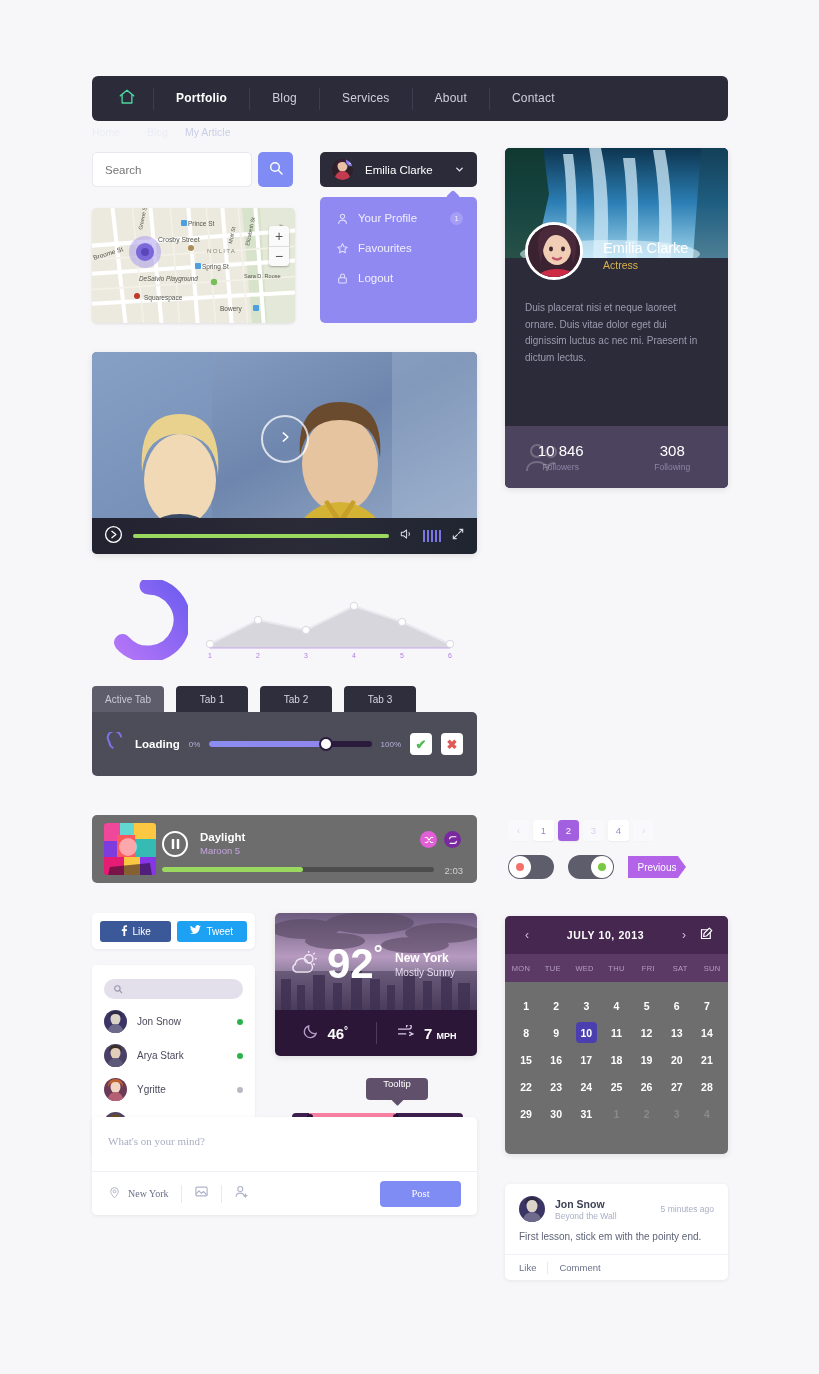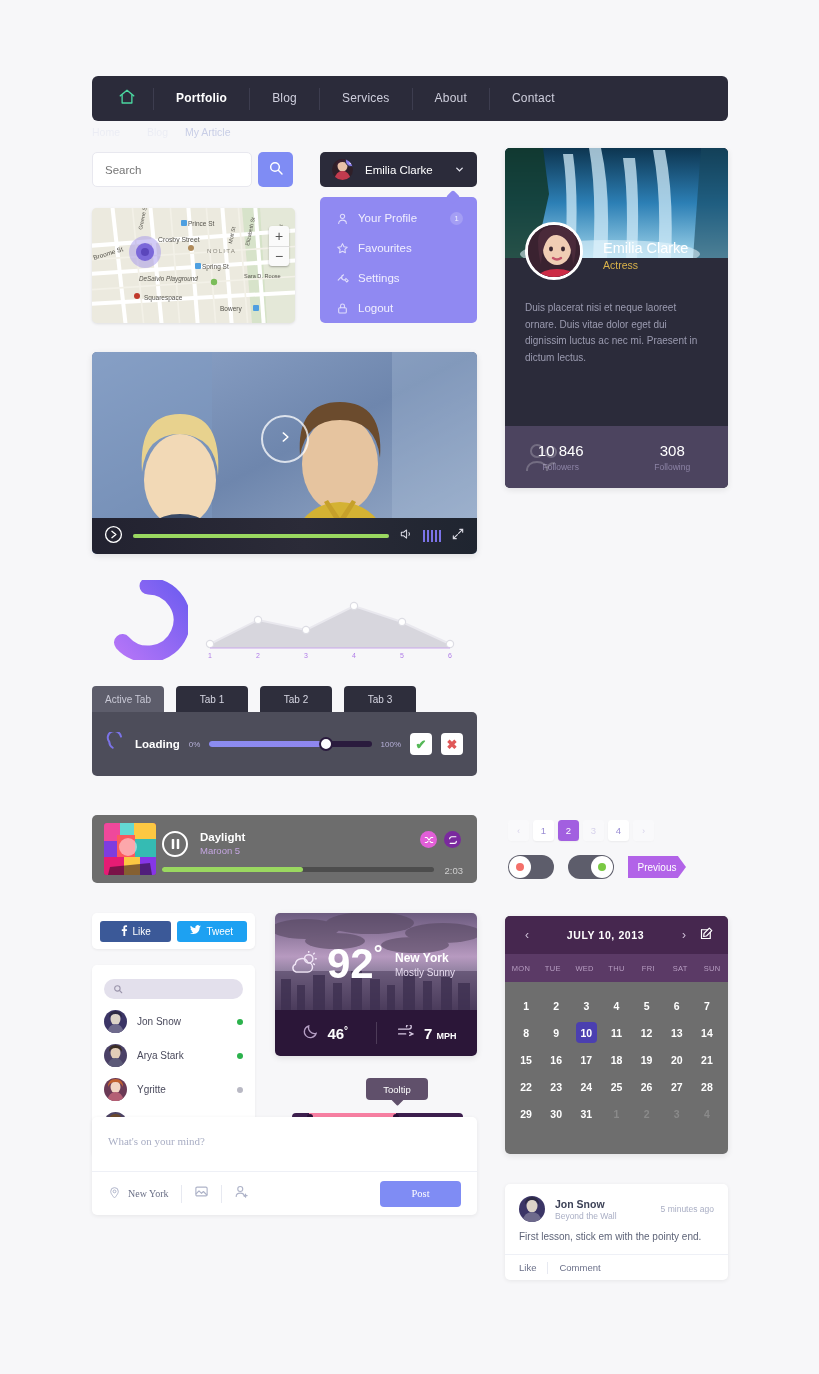--- a/index.html
+++ b/index.html
@@ -267,21 +267,21 @@
   #weather-top { height: 97px; position: relative; }
   #weather-bottom {
     height: 46px; background: #2b1638; display: flex; align-items: center;
   }
   .wb-cell { flex: 1; display: flex; align-items: center; justify-content: center; gap: 8px; color: #fff; }
   .wb-divider { width: 1px; height: 22px; background: rgba(255,255,255,.16); }
 
   
   #tooltip {
     left: 366px; top: 1078px; width: 62px; height: 22px; background: #60506b;
-    border-radius: 4px; display: flex; align-items: center; justify-content: center;
+    border-radius: 4px; display: flex; justify-content: center;
     color: #fff; font-size: 9.5px;
   }
   #tooltip .tip {
     position: absolute; left: 50%; bottom: -4px; margin-left: -4px;
     width: 9px; height: 9px; background: #60506b; transform: rotate(45deg); border-radius: 1px;
   }
   #range-1 {
     left: 292px; top: 1113px; width: 171px; height: 8px; border-radius: 4px; background: #3d1f4e;
   }
   #range-1 .fill {
@@ -493,29 +493,20 @@
       <span class="ico">
         <svg width="13" height="13" viewBox="0 0 24 24" fill="none" stroke="#f0eefe" stroke-width="1.9" stroke-linejoin="round">
             <path d="M12 3l2.7 5.6 6.1.9-4.4 4.3 1 6.1-5.4-2.9-5.4 2.9 1-6.1L3.2 9.5l6.1-.9z"></path>
           </svg>
       </span>
       <span>Favourites</span>
     </div>
     <div class="dd-item">
       <span class="ico">
         <svg width="13" height="13" viewBox="0 0 24 24" fill="none" stroke="#f0eefe" stroke-width="1.9" stroke-linecap="round">
-            <path d="M14.5 5.5a4.5 4.5 0 10 4 6.5l4 4-2.5 2.5-4-4a4.5 4.5 0 01-1.5-9z"></path>
-            <path d="M9 10L4 15"></path>
-          </svg>
-      </span>
-      <span>Settings</span>
-    </div>
-    <div class="dd-item">
-      <span class="ico">
-        <svg width="13" height="13" viewBox="0 0 24 24" fill="none" stroke="#f0eefe" stroke-width="1.9" stroke-linecap="round">
             <rect x="5" y="10.5" width="14" height="10" rx="2"></rect>
             <path d="M8.5 10.5V7a3.5 3.5 0 017 0v3.5"></path>
           </svg>
       </span>
       <span>Logout</span>
     </div>
   </div>
 
   <div class="abs" id="profile-card">
     <div id="pc-cover">

